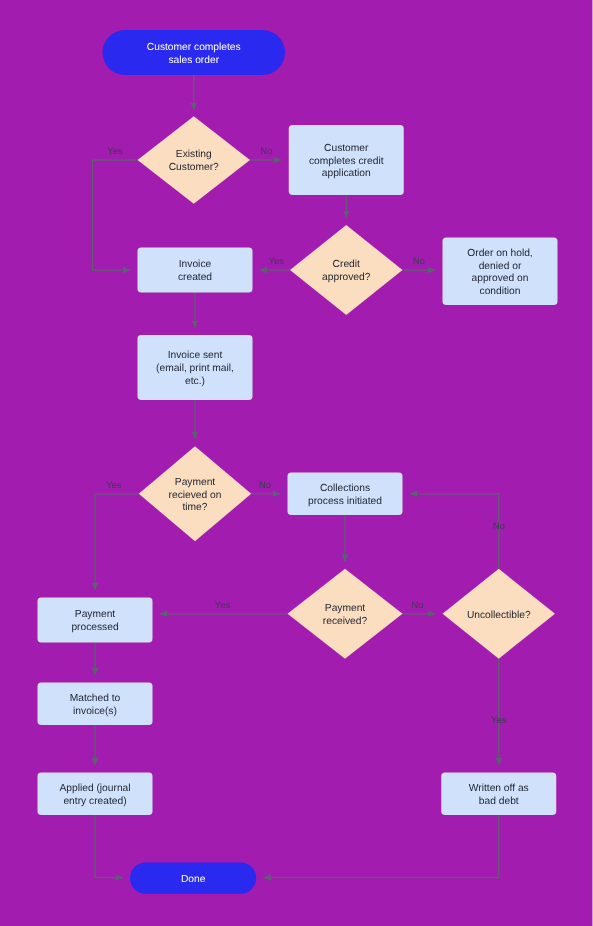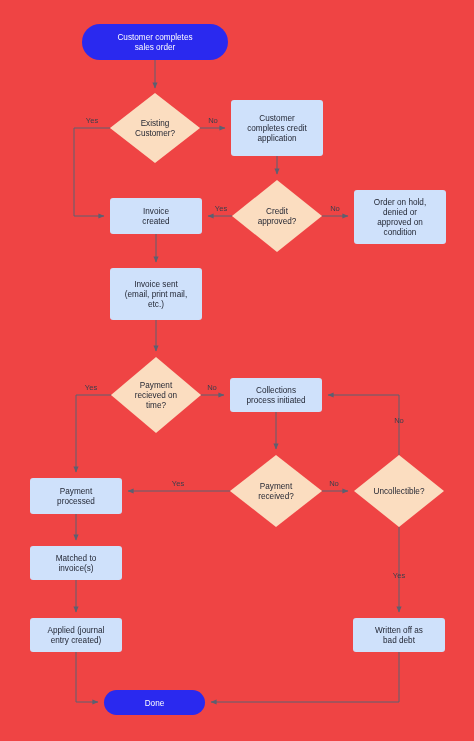--- a/index.html
+++ b/index.html
@@ -10,21 +10,21 @@
   body {
     width: 474px;
     height: 741px;
     font-family: "Liberation Sans", sans-serif;
     overflow: hidden;
   }
   #flow-root {
     position: relative;
     width: 474px;
     height: 741px;
-    background: #ef4444;
+    background: #a21caf;
   }
   svg#flow-svg {
     position: absolute;
     top: 0;
     left: 0;
     width: 474px;
     height: 741px;
     display: block;
   }
   .node-label {

